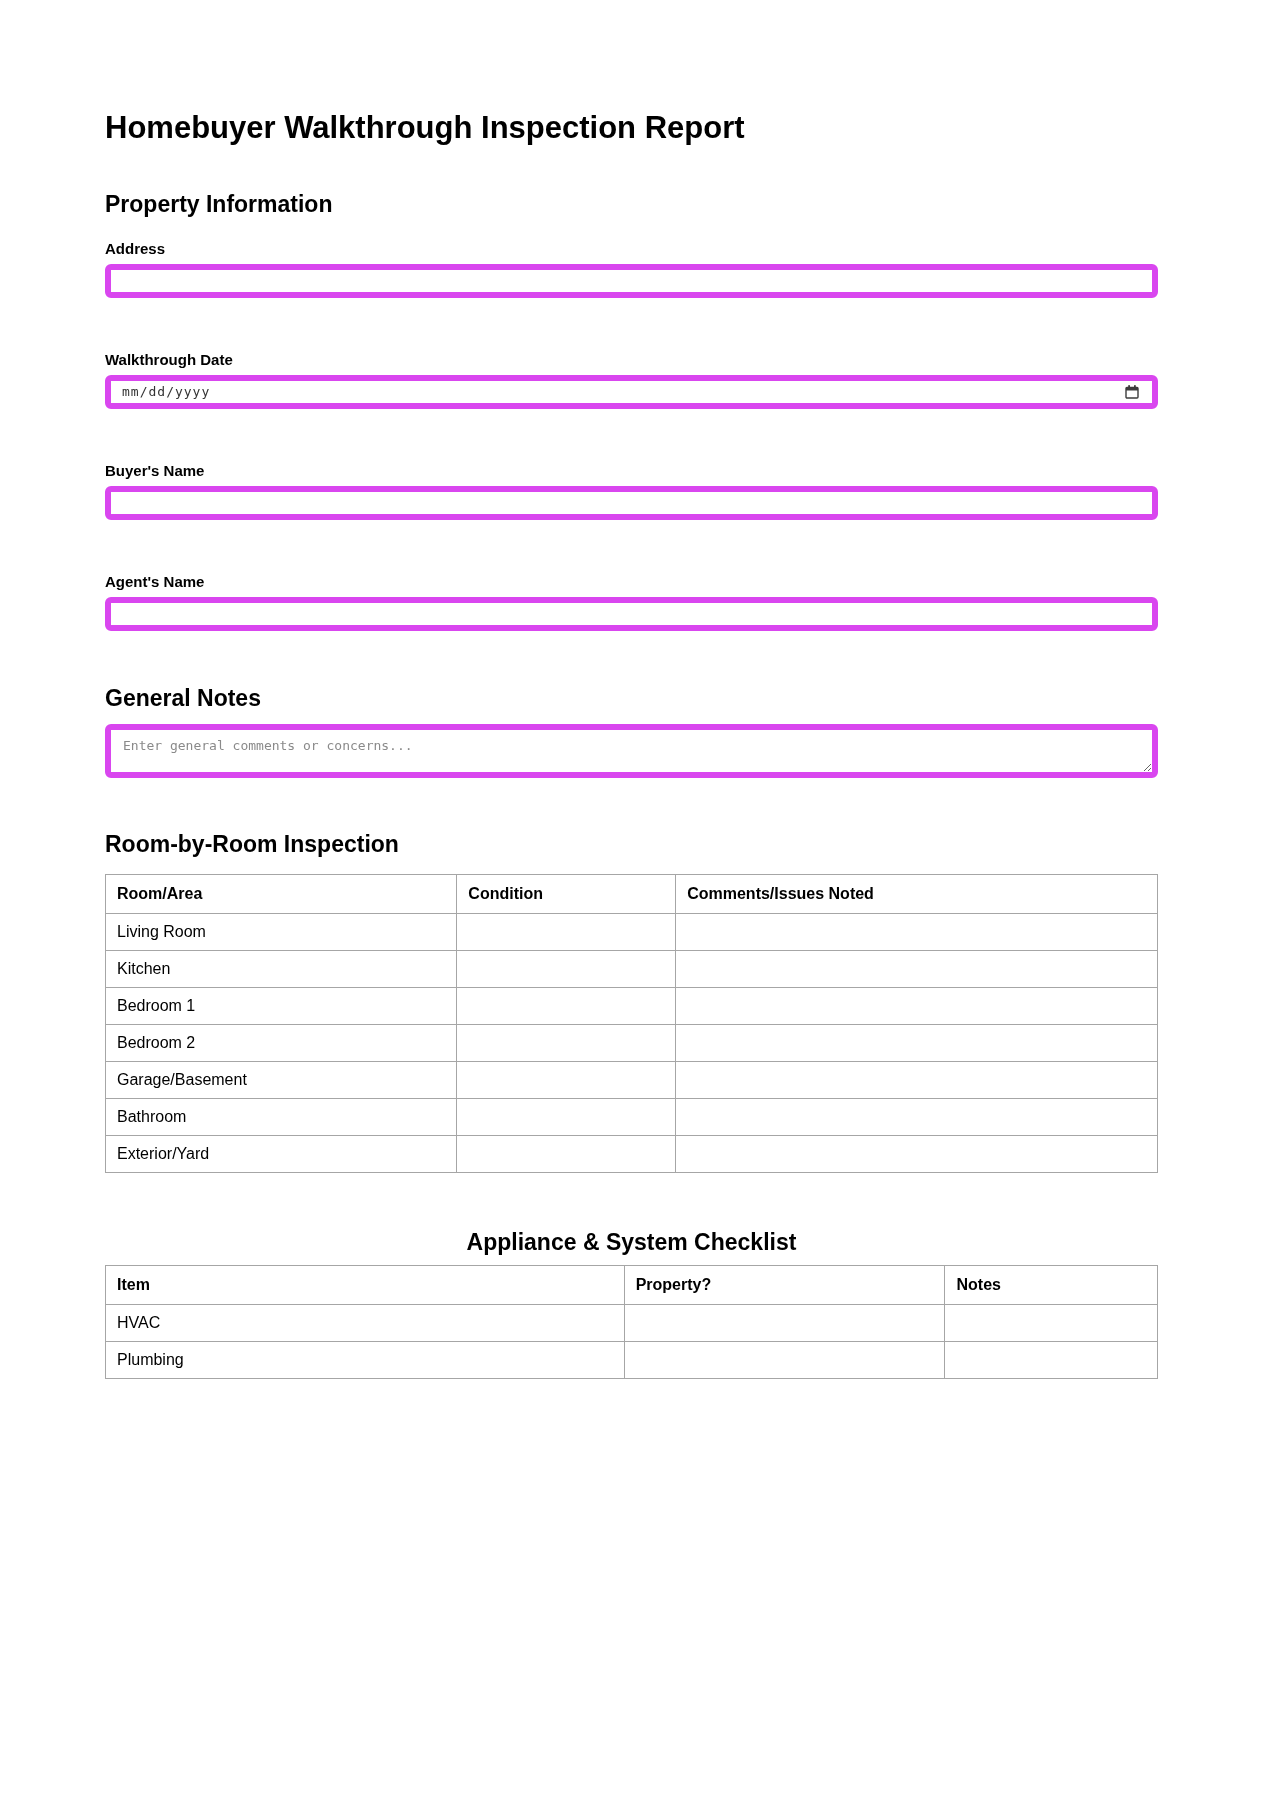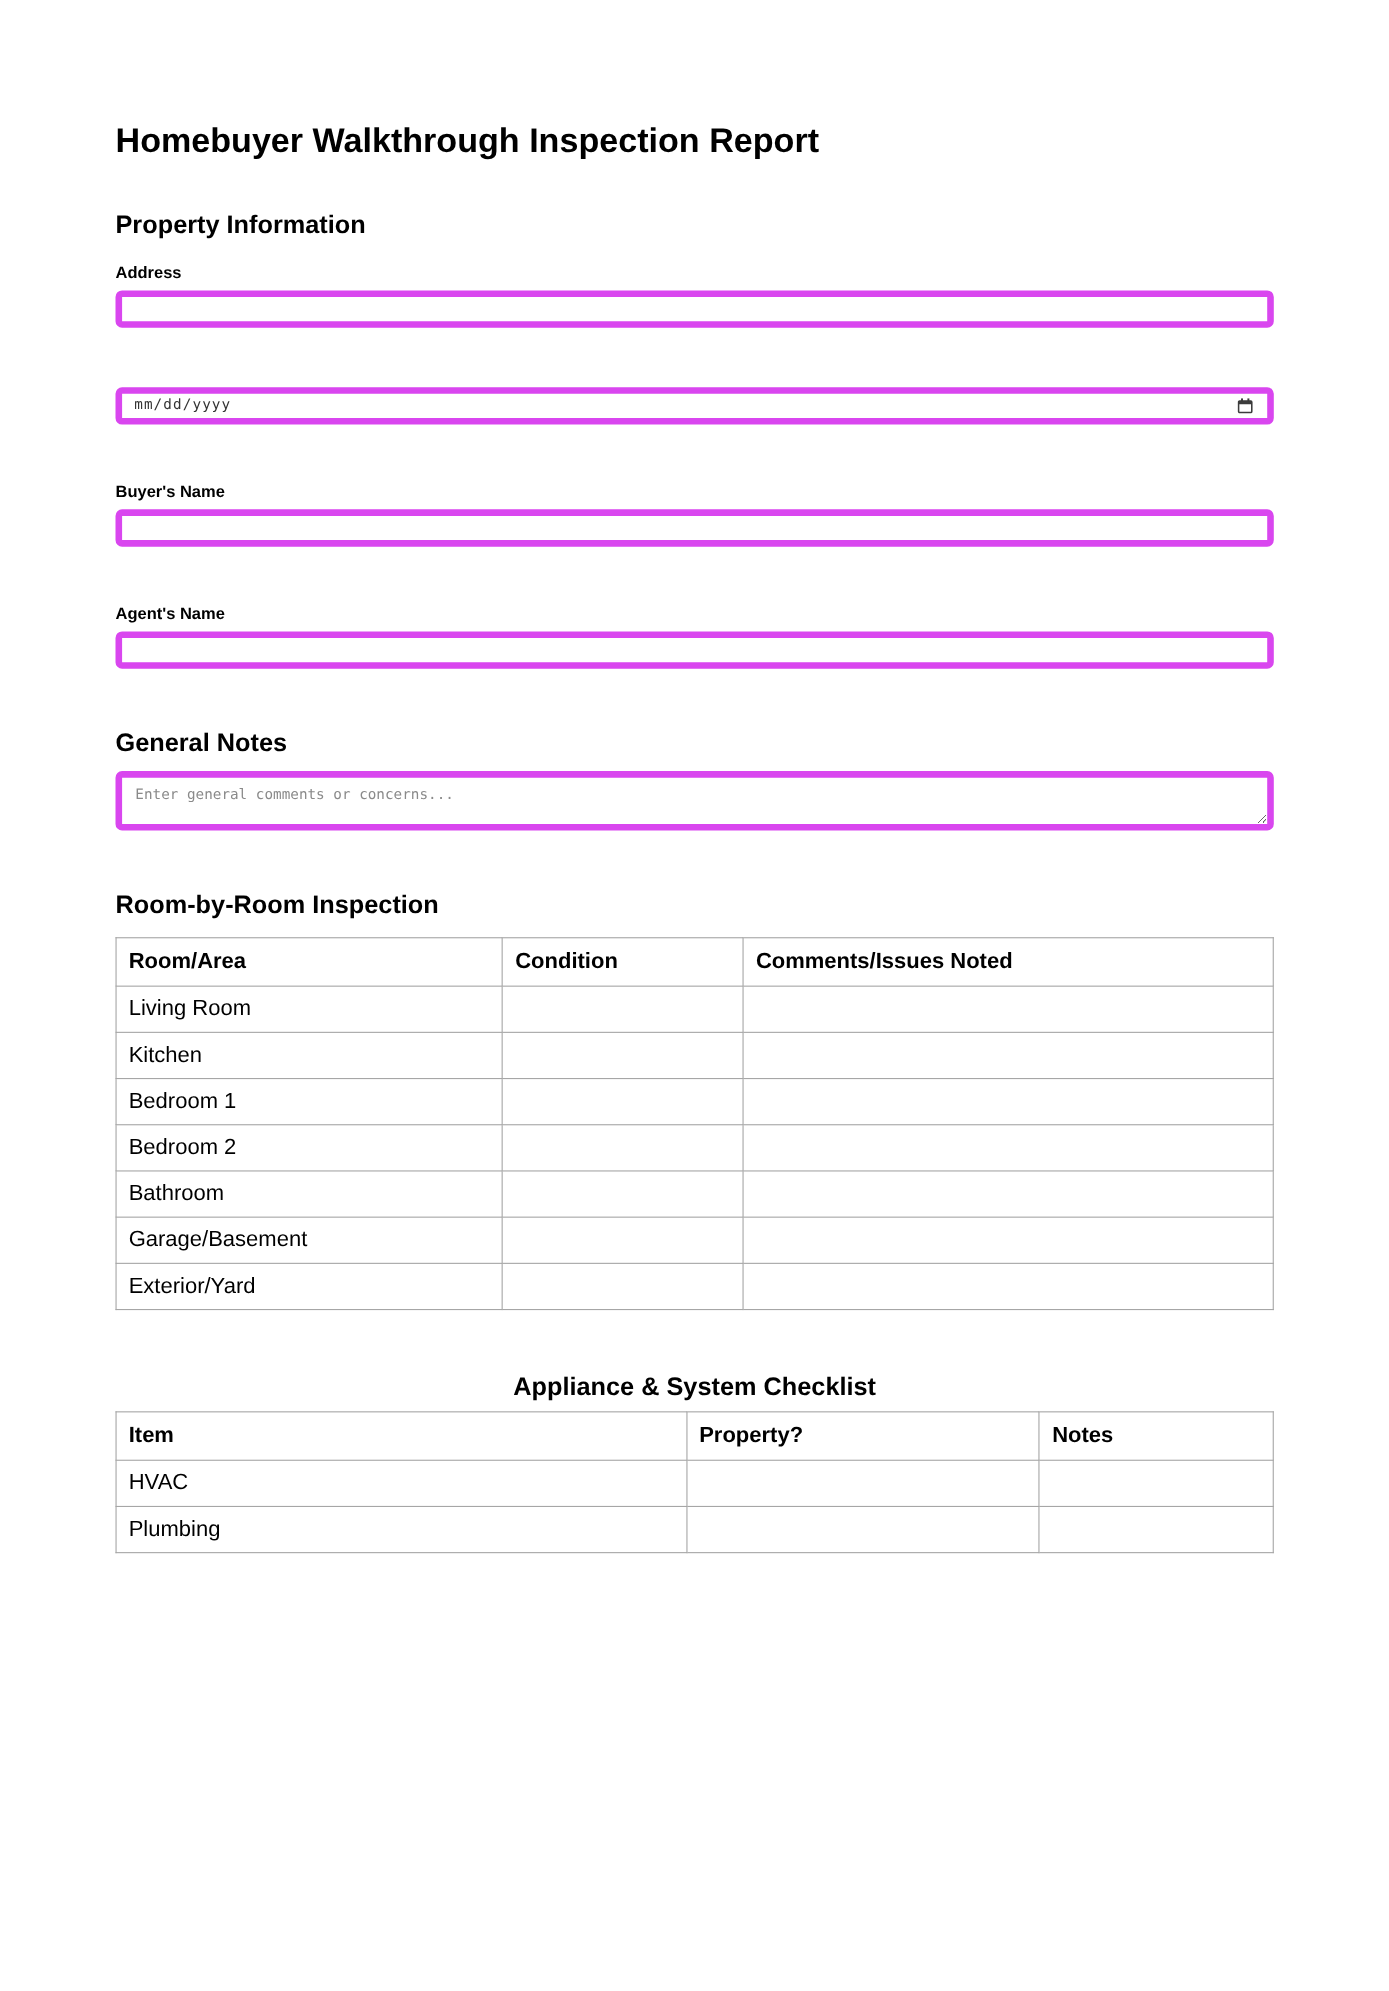--- a/index.html
+++ b/index.html
@@ -80,21 +80,21 @@
 
   table {
     width: 100%;
     border-collapse: collapse;
     table-layout: fixed;
   }
   th, td {
     border: 1px solid #a6a6a6;
     text-align: left;
     vertical-align: middle;
-    font-size: 20px;
+    font-size: 16px;
   }
   th { font-weight: bold; padding: 10px 11px; }
   td { padding: 9px 11px; }
   td:empty::after { content: "\00a0"; }
 
   .room-table col.c1 { width: 33.4%; }
   .room-table col.c2 { width: 20.8%; }
   .room-table col.c3 { width: 45.8%; }
   .appliance-table col.c1 { width: 49.3%; }
   .appliance-table col.c2 { width: 30.5%; }
@@ -108,20 +108,21 @@
   <h1>Homebuyer Walkthrough Inspection Report</h1>
 
   <h2 class="h2-property">Property Information</h2>
 
   <div class="form-group">
     <label>Address</label>
     <input type="text" class="text-input" style="">
   </div>
 
   <div class="form-group">
+    <label>Walkthrough Date</label>
     <div class="date-input">
       <span class="date-placeholder">mm/dd/yyyy</span>
       <span class="calendar-icon">
         <svg width="16" height="16" viewBox="0 0 16 16">
           <rect x="2" y="3.5" width="12" height="10.5" rx="1" fill="none" stroke="#3c3c3c" stroke-width="1.4"></rect>
           <rect x="2" y="3.5" width="12" height="3" fill="#3c3c3c"></rect>
           <rect x="4.2" y="1.2" width="1.8" height="3" fill="#3c3c3c"></rect>
           <rect x="10" y="1.2" width="1.8" height="3" fill="#3c3c3c"></rect>
         </svg>
       </span>
@@ -170,26 +171,26 @@
         <td>Bedroom 1</td>
         <td></td>
         <td></td>
       </tr>
       <tr>
         <td>Bedroom 2</td>
         <td></td>
         <td></td>
       </tr>
       <tr>
+        <td>Garage/Basement</td>
+        <td></td>
+        <td></td>
+      </tr>
+      <tr>
         <td>Bathroom</td>
-        <td></td>
-        <td></td>
-      </tr>
-      <tr>
-        <td>Garage/Basement</td>
         <td></td>
         <td></td>
       </tr>
       <tr>
         <td>Exterior/Yard</td>
         <td></td>
         <td></td>
       </tr>
     </tbody>
   </table>

